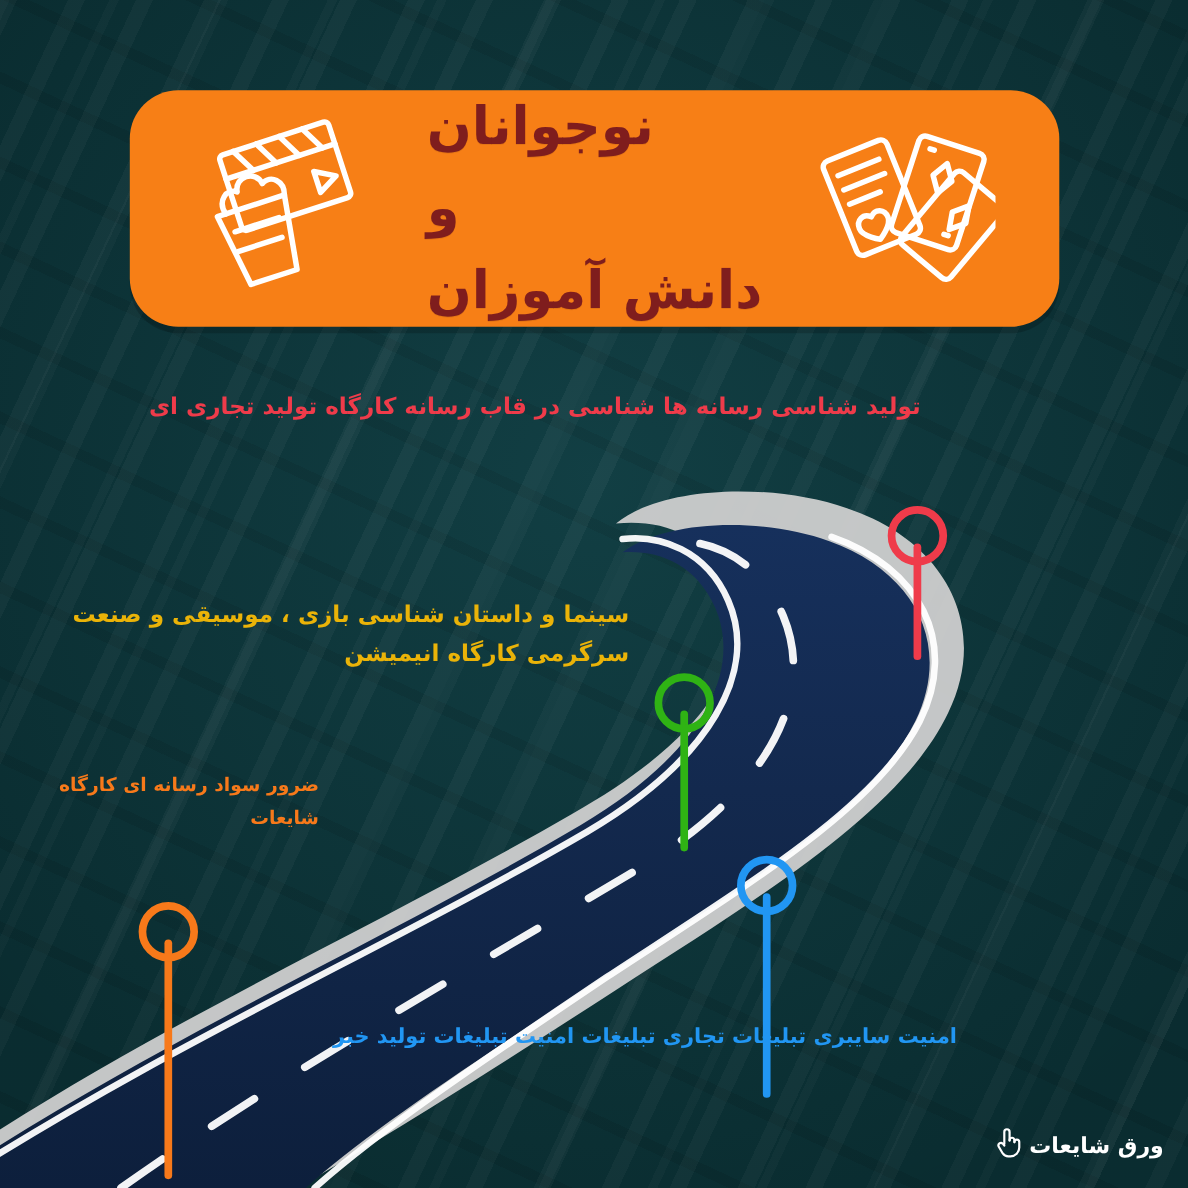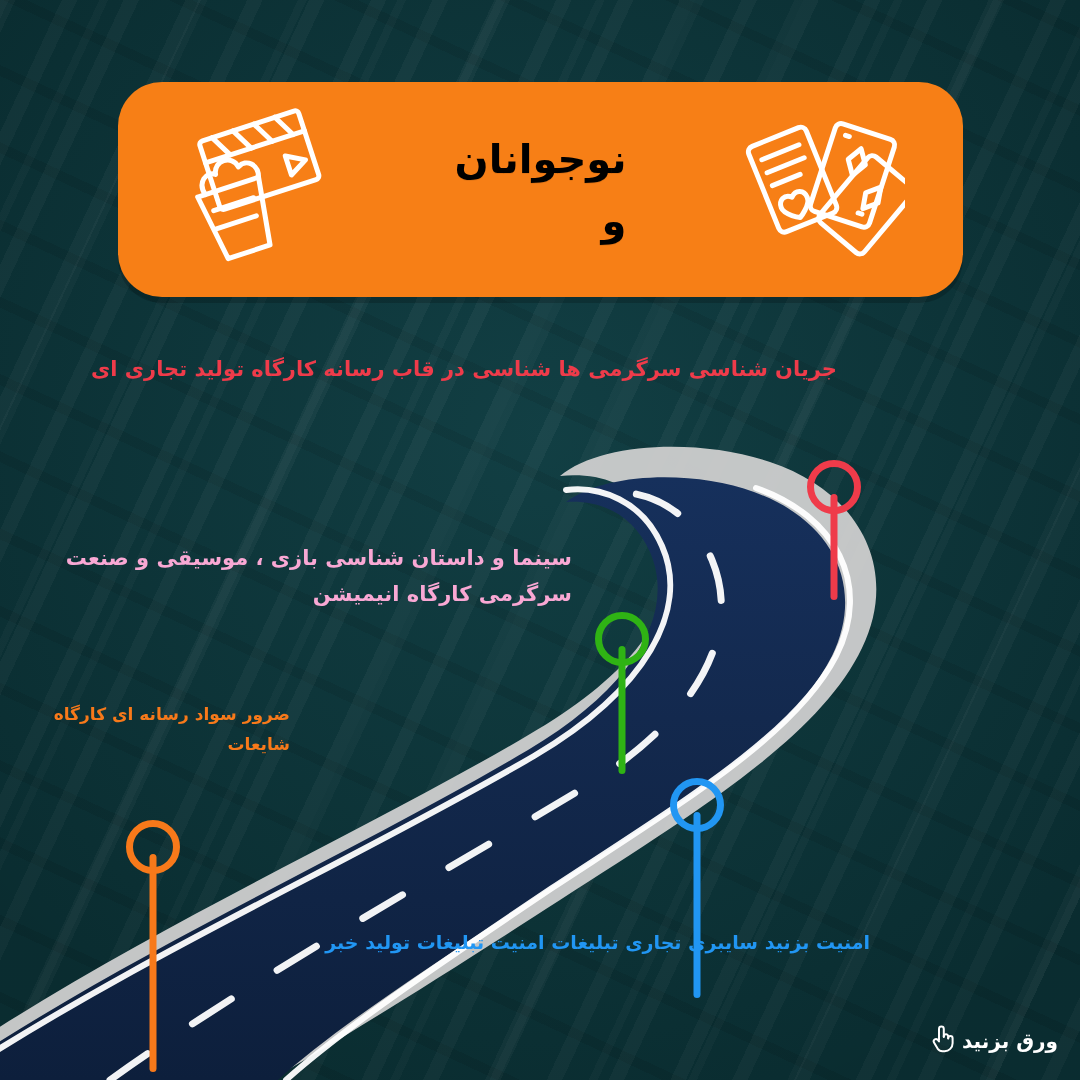--- a/index.html
+++ b/index.html
@@ -25,23 +25,23 @@
   }
   
   #header-banner{
     position:absolute;left:118px;top:82px;width:845px;height:215px;
     background:#f77f16;
     border-radius:44px;
     box-shadow:0 6px 0 rgba(0,0,0,0.18);
     display:flex;align-items:center;justify-content:center;
   }
   #header-title{
-    color:#000000;
-    font-size:40px;font-weight:bold;line-height:1.55;
-    text-align:right;
+    color:#7f1d1d;
+    font-size:48px;font-weight:bold;line-height:1.55;
+    text-align:left;
     letter-spacing:0.5px;
     text-shadow:0 1px 0 rgba(0,0,0,0.08);
   }
   #header-title .line{display:block;}
   .hdr-icon{position:absolute;top:50%;transform:translateY(-50%);}
   #icon-left-clapper{left:58px;}
   #icon-right-cards{right:58px;}
   
   #road-wrap{position:absolute;left:0;top:380px;width:1080px;height:700px;}
   
@@ -50,21 +50,21 @@
   .pin-head{position:absolute;width:40px;height:40px;border-radius:50%;border:7px solid;background:transparent;left:50%;transform:translateX(-50%);top:0;}
   
   #pin-red{left:812px;top:460px;height:140px;width:44px;}
   #pin-red .pin-head{border-color:#ef3b4a;}
   #pin-red .pin-stem{background:#ef3b4a;top:34px;height:106px;}
   #label-red{position:absolute;right:243px;top:352px;color:#ef3b4a;text-align:right;font-size:21px;font-weight:bold;line-height:1.62;}
   
   #pin-green{left:600px;top:612px;height:160px;width:44px;}
   #pin-green .pin-head{border-color:#2fb314;}
   #pin-green .pin-stem{background:#2fb314;top:34px;height:128px;}
-  #label-green{position:absolute;right:508px;top:540px;color:#f9a8d4;text-align:right;font-size:21px;font-weight:bold;line-height:1.72;}
+  #label-green{position:absolute;right:508px;top:540px;color:#eab308;text-align:right;font-size:21px;font-weight:bold;line-height:1.72;}
   
   #pin-blue{left:675px;top:778px;height:218px;width:44px;}
   #pin-blue .pin-head{border-color:#2196f3;}
   #pin-blue .pin-stem{background:#2196f3;top:34px;height:186px;}
   #label-blue{position:absolute;right:210px;top:926px;color:#2196f3;text-align:right;font-size:19px;font-weight:bold;line-height:1.72;}
   
   #pin-orange{left:131px;top:820px;height:250px;width:44px;}
   #pin-orange .pin-head{border-color:#f7791a;}
   #pin-orange .pin-stem{background:#f7791a;top:34px;height:218px;}
   #label-orange{position:absolute;right:790px;top:700px;color:#f7791a;text-align:right;font-size:17px;font-weight:bold;line-height:1.75;}
@@ -140,20 +140,21 @@
         <path d="M22 74 L86 74 L76 142 L32 142 Z"></path>
         <path d="M33 92 L75 92 M30 110 L72 110"></path>
         <path d="M30 74 C26 60 38 52 46 58 C48 44 68 44 70 58 C80 52 90 62 86 74"></path>
       </g>
     </svg>
   </span>
 
   <div id="header-title">
     <span class="line">نوجوانان</span>
     <span class="line">و</span>
+    <span class="line">دانش آموزان</span>
   </div>
 
   <span class="hdr-icon" id="icon-right-cards">
     <svg width="170" height="170" viewBox="0 0 170 170" xmlns="http://www.w3.org/2000/svg">
       <g fill="none" stroke="#ffffff" stroke-width="5" stroke-linejoin="round" stroke-linecap="round">
         <g transform="rotate(-22 60 80)">
           <rect x="28" y="30" width="62" height="92" rx="6"></rect>
           <path d="M38 46 L78 46 M38 60 L78 60 M38 74 L68 74"></path>
           <path d="M52 92 C46 86 38 90 38 98 C38 106 52 114 52 114 C52 114 66 106 66 98 C66 90 58 86 52 92 Z"></path>
         </g>
@@ -169,58 +170,58 @@
       </g>
     </svg>
   </span>
 </div>
 
 <div class="pin" id="pin-red">
   <span class="pin-stem"></span>
   <span class="pin-head"></span>
 </div>
 <div id="label-red">
-  <span class="line">جریان شناسی سرگرمی ها</span>
+  <span class="line">تولید شناسی رسانه ها</span>
   <span class="line">شناسی در قاب رسانه</span>
   <span class="line">کارگاه تولید تجاری ای</span>
 </div>
 
 <div class="pin" id="pin-green">
   <span class="pin-stem"></span>
   <span class="pin-head"></span>
 </div>
 <div id="label-green">
   <span class="line">سینما و داستان شناسی</span>
   <span class="line">بازی ، موسیقی و</span>
   <span class="line">صنعت سرگرمی</span>
   <span class="line">کارگاه انیمیشن</span>
 </div>
 
 <div class="pin" id="pin-blue">
   <span class="pin-stem"></span>
   <span class="pin-head"></span>
 </div>
 <div id="label-blue">
-  <span class="line">امنیت بزنید</span>
-  <span class="line">سایبری تجاری</span>
+  <span class="line">امنیت سایبری</span>
+  <span class="line">تبلیغات تجاری</span>
   <span class="line">تبلیغات امنیت</span>
   <span class="line">تبلیغات تولید خبر</span>
 </div>
 
 <div class="pin" id="pin-orange">
   <span class="pin-stem"></span>
   <span class="pin-head"></span>
 </div>
 <div id="label-orange">
   <span class="line">ضرور سواد رسانه ای</span>
   <span class="line">کارگاه شایعات</span>
 </div>
 
 <div id="watermark">
-  <span>ورق بزنید</span>
+  <span>ورق شایعات</span>
   <span>
     <svg width="26" height="30" viewBox="0 0 26 30" xmlns="http://www.w3.org/2000/svg">
       <g fill="none" stroke="#ffffff" stroke-width="2" stroke-linejoin="round" stroke-linecap="round">
         <path d="M9 17 V6 a2.4 2.4 0 0 1 4.8 0 v8"></path>
         <path d="M13.8 13.5 a2.2 2.2 0 0 1 4.4 0 v2"></path>
         <path d="M18.2 15.2 a2.2 2.2 0 0 1 4.4 0 v5 a8 8 0 0 1 -8 8 h-2 a6 6 0 0 1 -5 -2.6 L4 19.5 a2.3 2.3 0 0 1 3.6 -2.8 L9 18.4"></path>
       </g>
     </svg>
   </span>
 </div>

